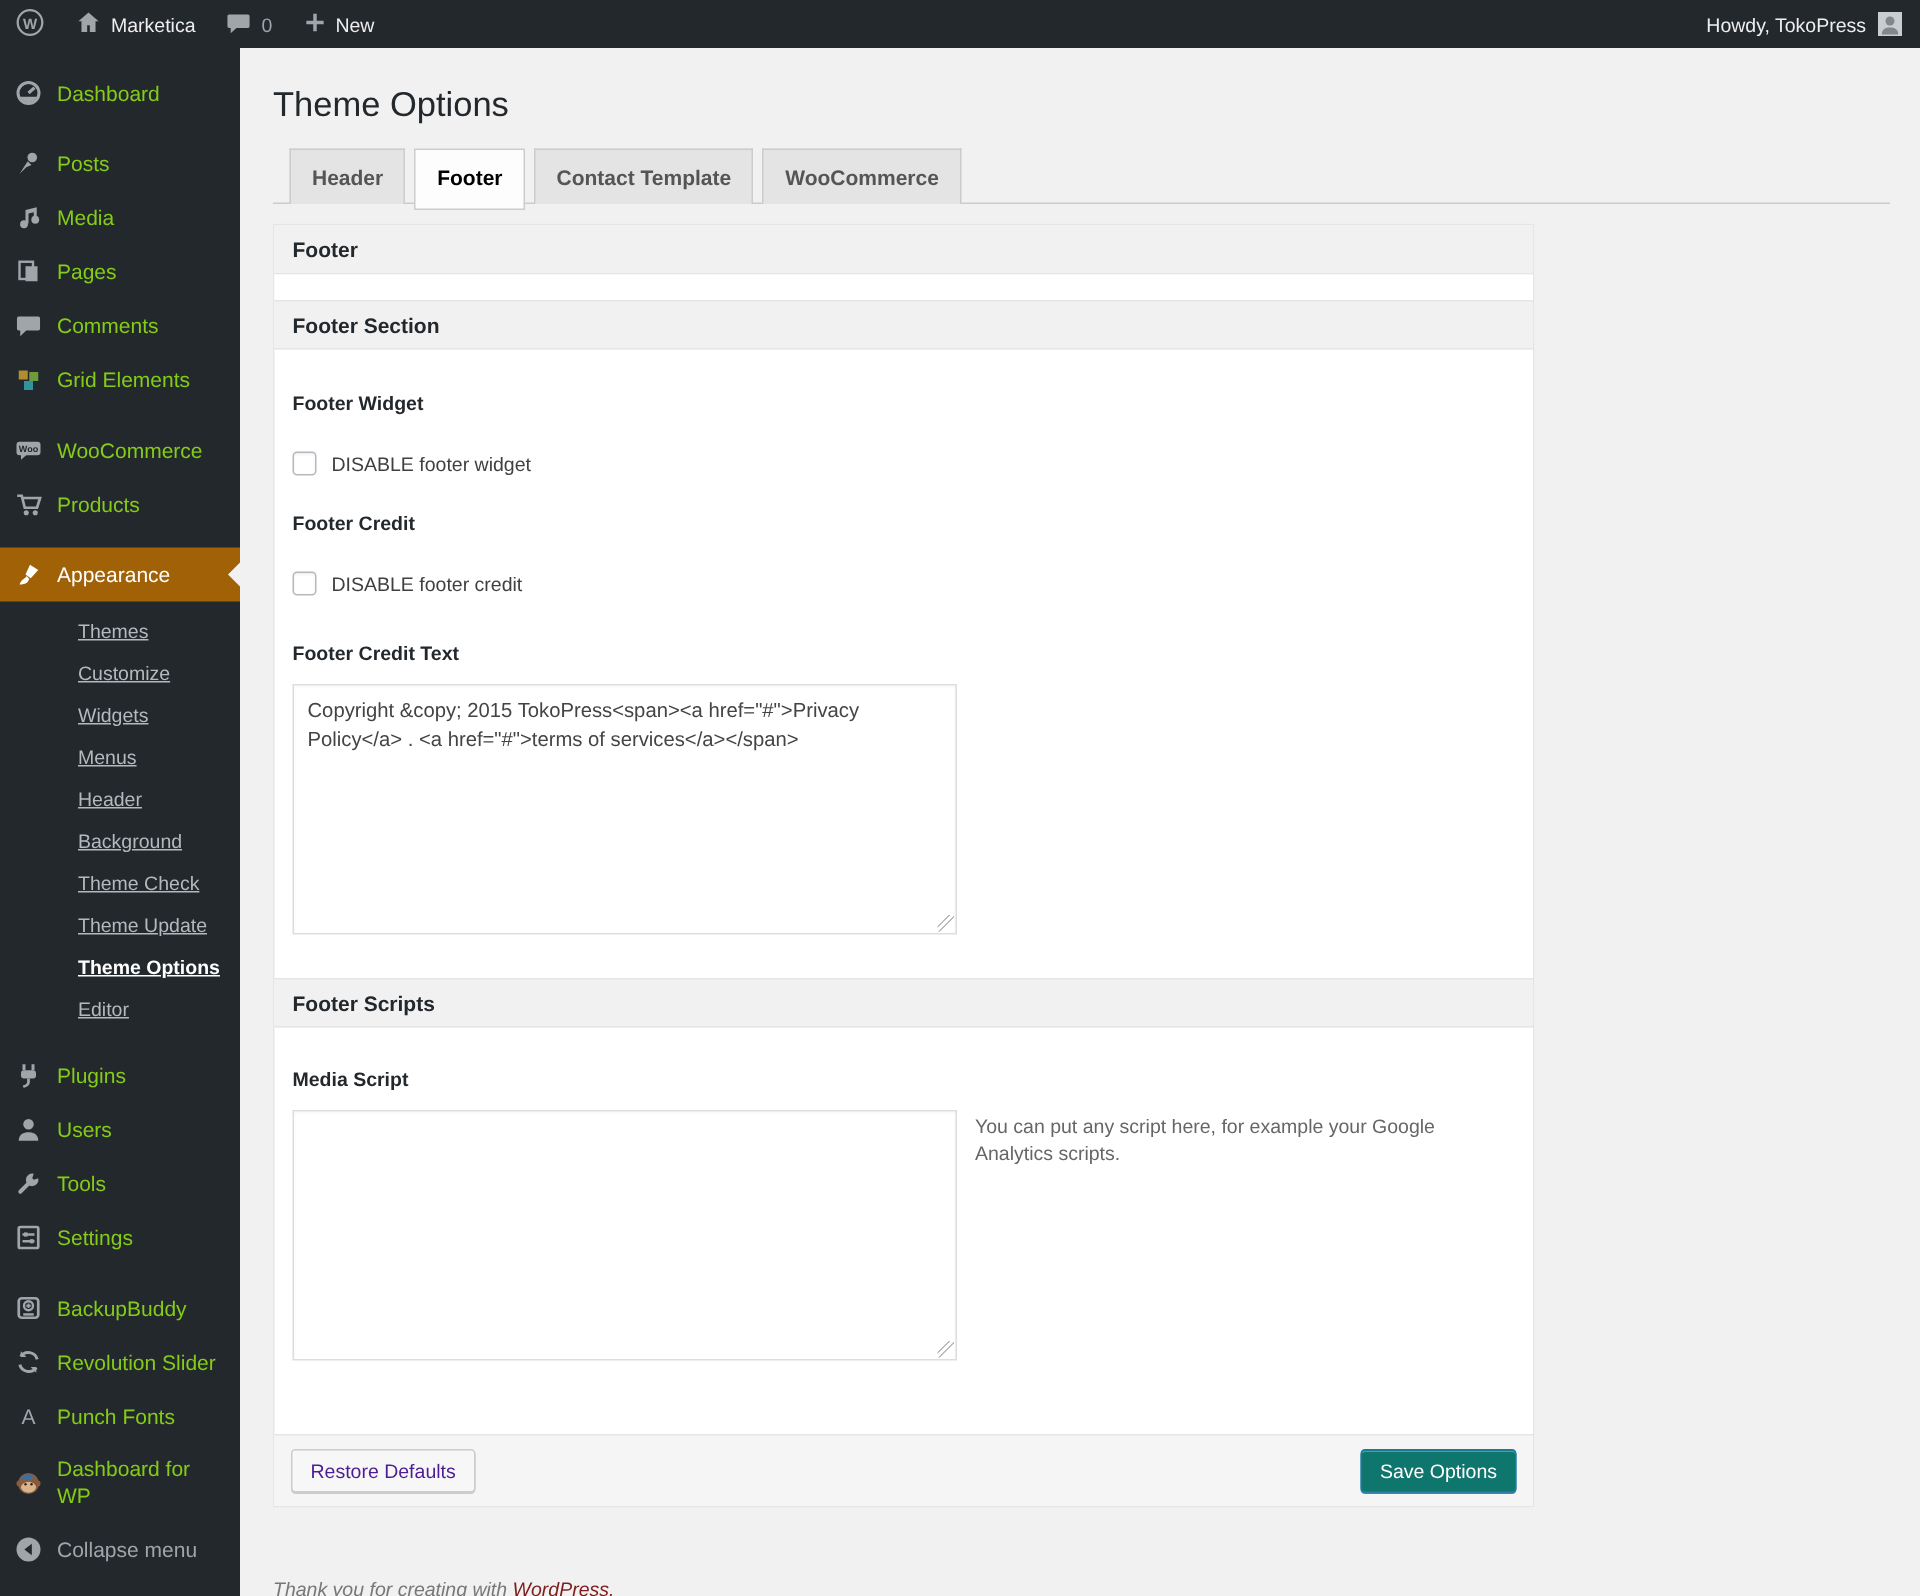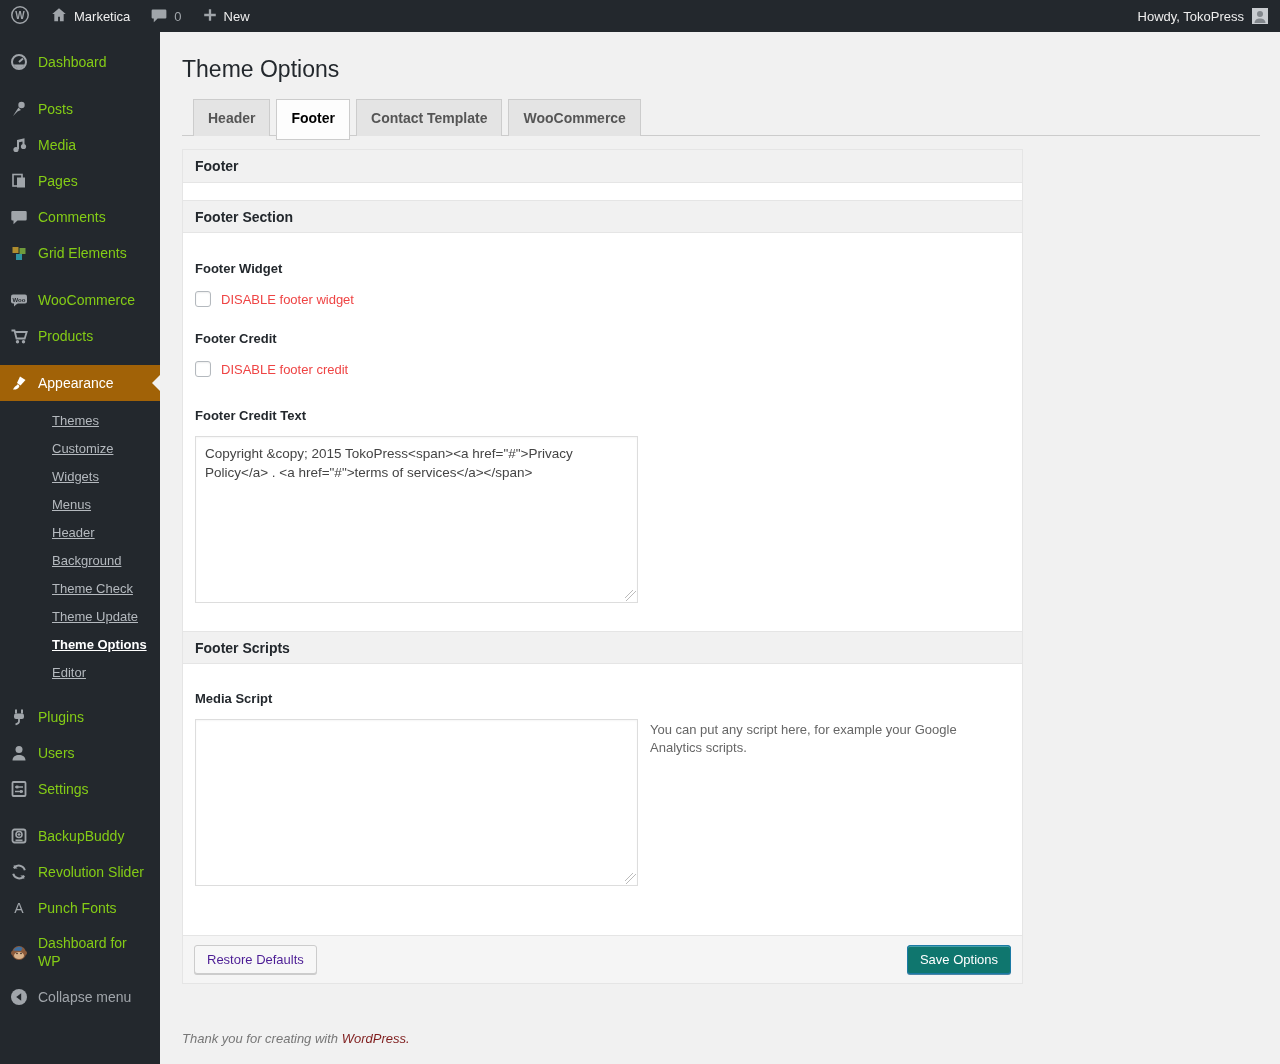--- a/index.html
+++ b/index.html
@@ -59,21 +59,21 @@
   }
   
   .panel{ width:841px; background:#fff; border:1px solid #e5e5e5; margin-top:13px; }
   .panel-bar{
     background:#f1f1f1; border-bottom:1px solid #e5e5e5; height:33px; line-height:32px;
     padding:0 12px; font-size:14px; font-weight:600; color:#23282d;
   }
   .panel-bar.inner{ border-top:1px solid #e5e5e5; }
   .panel-strip{ height:17px; background:#fff; }
   .field-label{ font-size:13px; font-weight:700; color:#23282d; margin:28px 12px 0; line-height:16px;}
-  .check-row{ display:flex; align-items:center; gap:10px; margin:14px 12px 0; font-size:13px; color:#ef4444; cursor:pointer;}
+  .check-row{ display:flex; align-items:center; gap:10px; margin:24px 12px 0; font-size:13px; color:#404040; cursor:pointer;}
   .checkbox{
     width:16px; height:16px; background:#fff; border:1px solid #b4b9be; border-radius:3px;
     box-shadow:inset 0 1px 2px rgba(0,0,0,.07); cursor:pointer; flex:0 0 16px;
   }
   .ta-wrap{ position:relative; display:inline-block; margin:12px 12px 0; }
   textarea.opt-ta{
     width:443px; height:167px; border:1px solid #ddd; background:#fff; resize:none;
     font-family:"Liberation Sans","DejaVu Sans",sans-serif; font-size:13.5px; line-height:19px;
     color:#444; padding:7px 9px; display:block; box-shadow:inset 0 1px 2px rgba(0,0,0,.04);
   }
@@ -269,20 +269,29 @@
       <svg width="20" height="20" viewBox="0 0 20 20">
           <circle cx="10" cy="6.5" r="3.5" fill="#a0a5aa"></circle>
           <path d="M3.5 17.5 c0-4.2 3.2-5.6 6.5-5.6 s6.5 1.4 6.5 5.6 z" fill="#a0a5aa"></path>
         </svg>
     </span>
     <span>Users</span>
   </div>
   <div class="menu-item">
     <span class="micon">
       <svg width="20" height="20" viewBox="0 0 20 20">
+          <path d="M16.5 6.5 a4.2 4.2 0 1 1 -3 -3 l-1 3 1 1 z" fill="#a0a5aa"></path>
+          <path d="M12 8 L4.5 15.5" stroke="#a0a5aa" stroke-width="2.6" stroke-linecap="round"></path>
+        </svg>
+    </span>
+    <span>Tools</span>
+  </div>
+  <div class="menu-item">
+    <span class="micon">
+      <svg width="20" height="20" viewBox="0 0 20 20">
           <rect x="3.5" y="3" width="13" height="14" rx="1" fill="none" stroke="#a0a5aa" stroke-width="1.8"></rect>
           <path d="M6 8 h8 M6 12.5 h8" stroke="#a0a5aa" stroke-width="1.6"></path>
           <rect x="7" y="6.6" width="2.4" height="2.8" fill="#a0a5aa"></rect>
           <rect x="11" y="11.1" width="2.4" height="2.8" fill="#a0a5aa"></rect>
         </svg>
     </span>
     <span>Settings</span>
   </div>
   <div class="menu-sep"></div>
 

